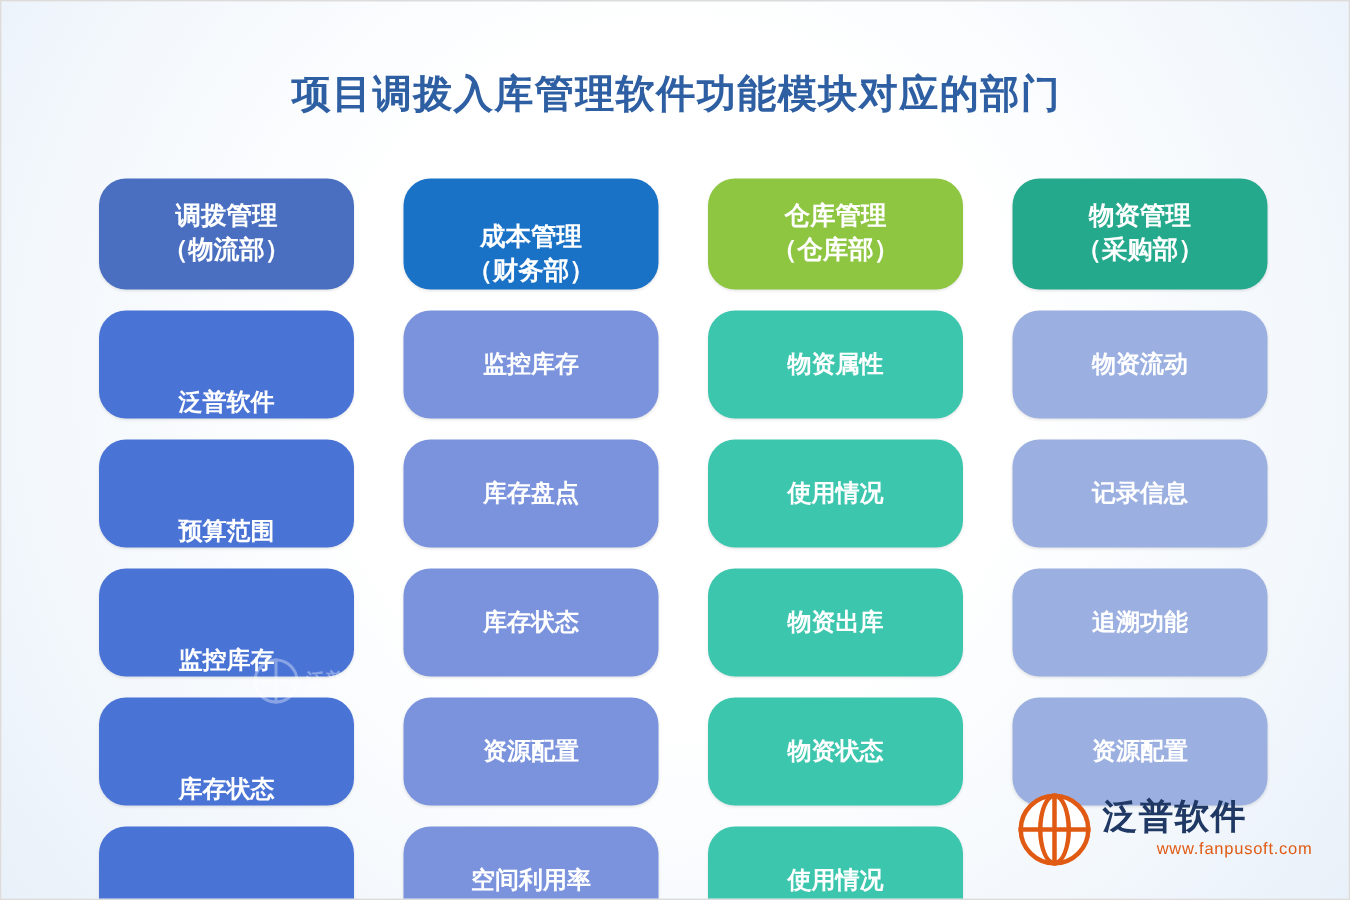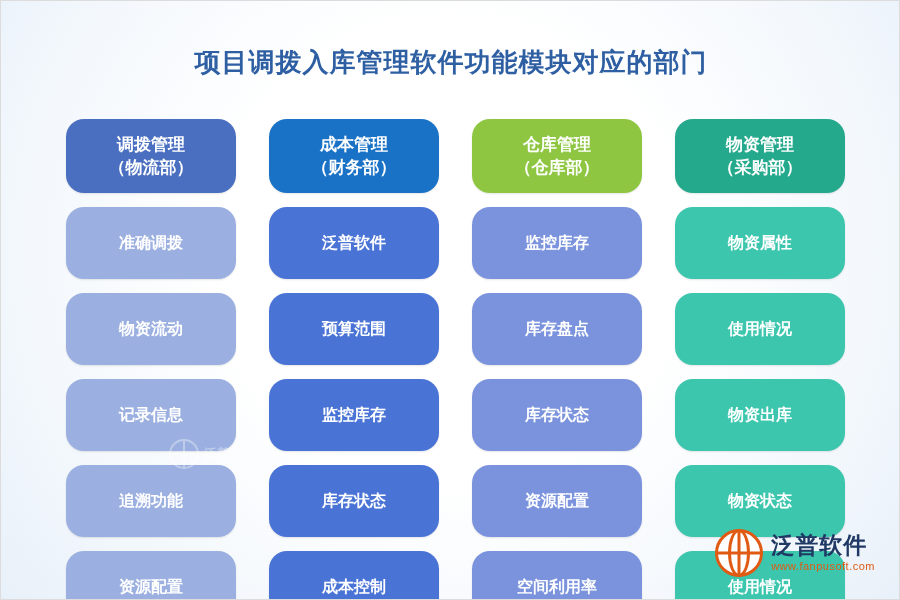--- a/index.html
+++ b/index.html
@@ -65,21 +65,21 @@
     height: 74px;
     font-size: 17px;
   }
   .cell .txt {
     white-space: pre-line;
   }
   
   .c0.head { background: #4a6fc0; }
   .c0 { background: #9bb0e0; }
   .c1.head { background: #1a72c6; }
-  .c1 { background: #4a73d6; }
+  .c1 { background: #4a73d6; align-items: flex-end; }
   .c2.head { background: #8cc63f; background: #8ec641; }
   .c2 { background: #7b93dd; }
   .c3.head { background: #2ea98f; background: #25a98c; justify-content: center; }
   .c3 { background: #3bc6ad; }
 
   
   .watermark-mid {
     position: absolute;
     left: 168px;
     top: 430px;
@@ -188,20 +188,21 @@
     color: #1f3864;
     font-family: "DejaVu Sans", "Liberation Sans", sans-serif;
     letter-spacing: 1px;
   }
   .logo .lurl {
     margin-top: 4px;
     font-size: 11px;
     color: #e05a13;
     letter-spacing: 0.5px;
     font-family: "Liberation Sans", sans-serif;
+    margin-left: 36px;
   }
 </style>
 </head>
 <body>
 
 <div class="page">
 
   <div class="title">项目调拨入库管理软件功能模块对应的部门</div>
 
   <div class="grid">
@@ -216,23 +217,20 @@
     </div>
     <div class="cell head c2">
       <span class="txt">仓库管理
 （仓库部）</span>
     </div>
     <div class="cell head c3">
       <span class="txt">物资管理
 （采购部）</span>
     </div>
 
-    <div class="cell c0">
-      <span class="txt">准确调拨</span>
-    </div>
     <div class="cell c1">
       <span class="txt">泛普软件</span>
     </div>
     <div class="cell c2">
       <span class="txt">监控库存</span>
     </div>
     <div class="cell c3">
       <span class="txt">物资属性</span>
     </div>
 

